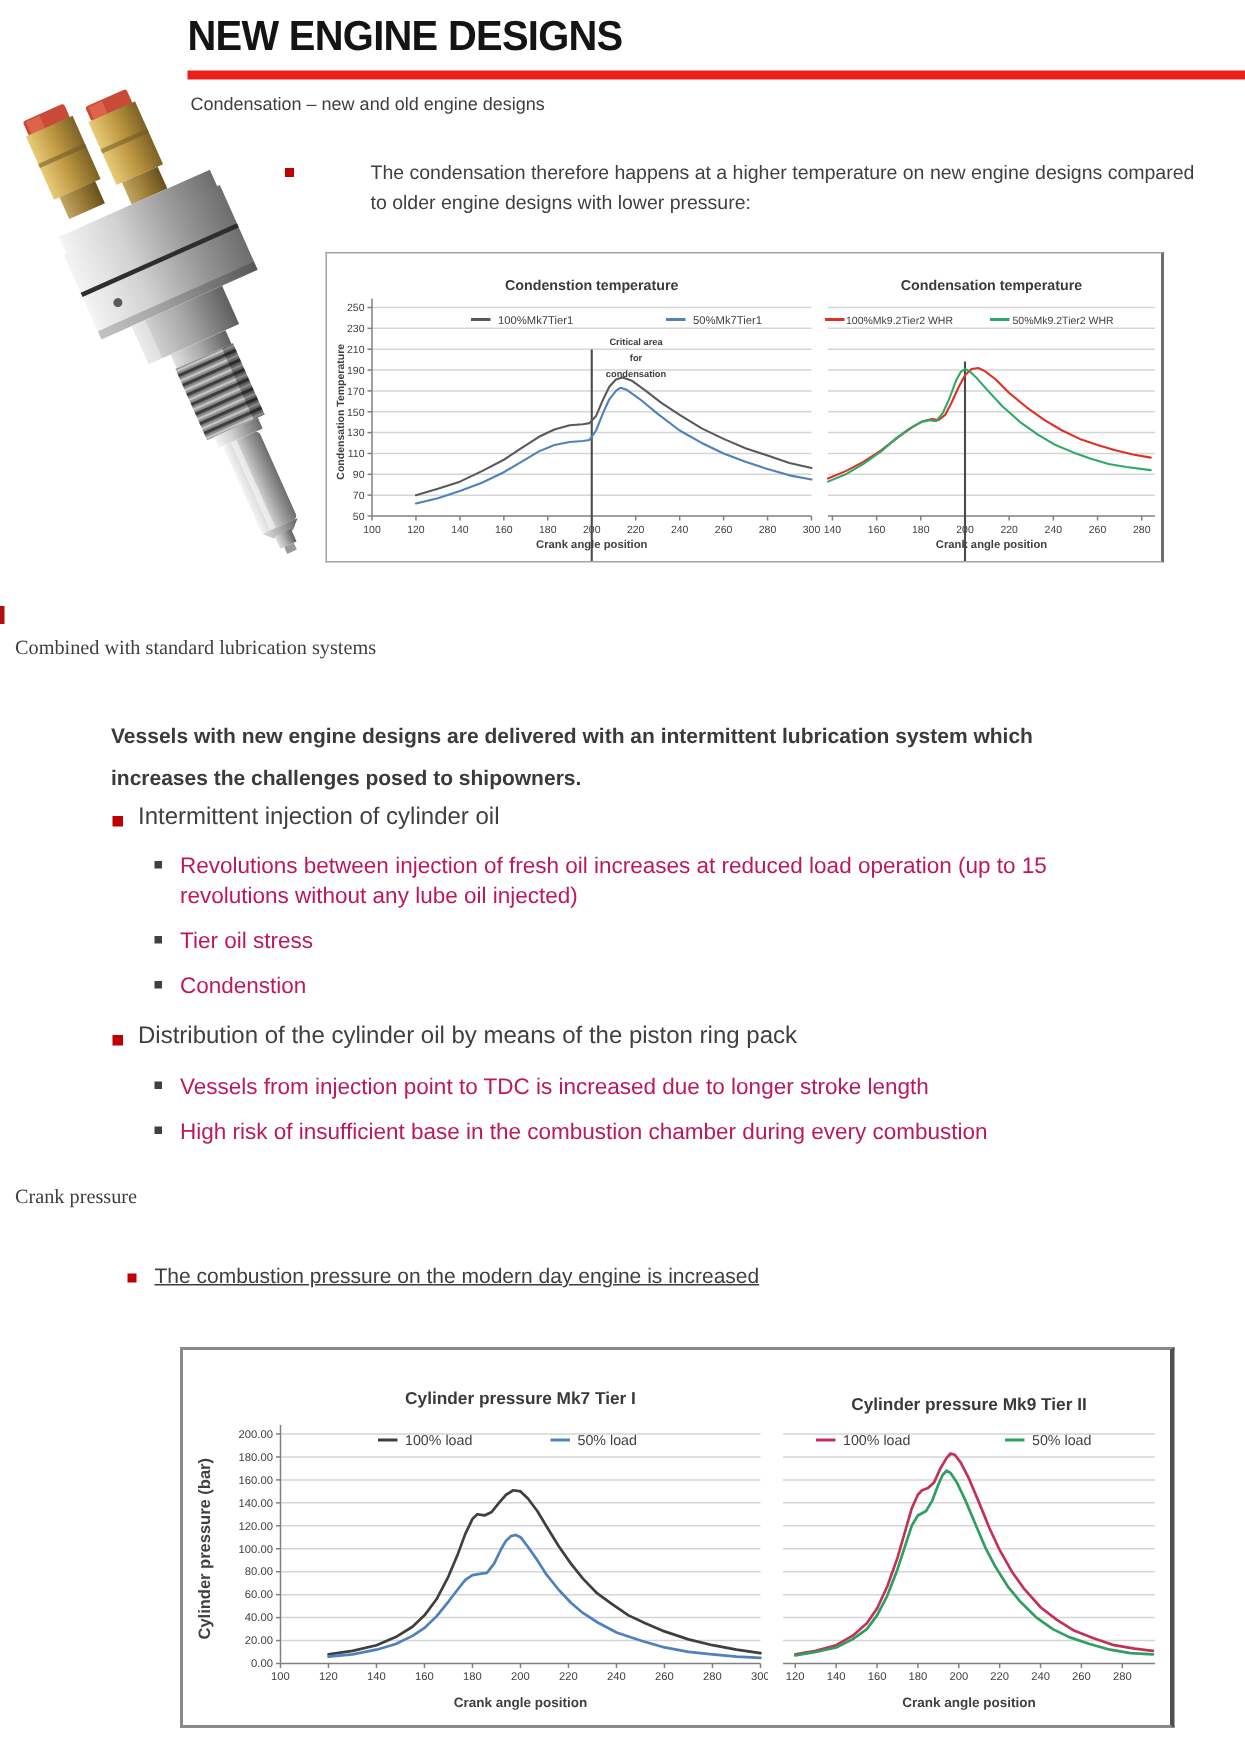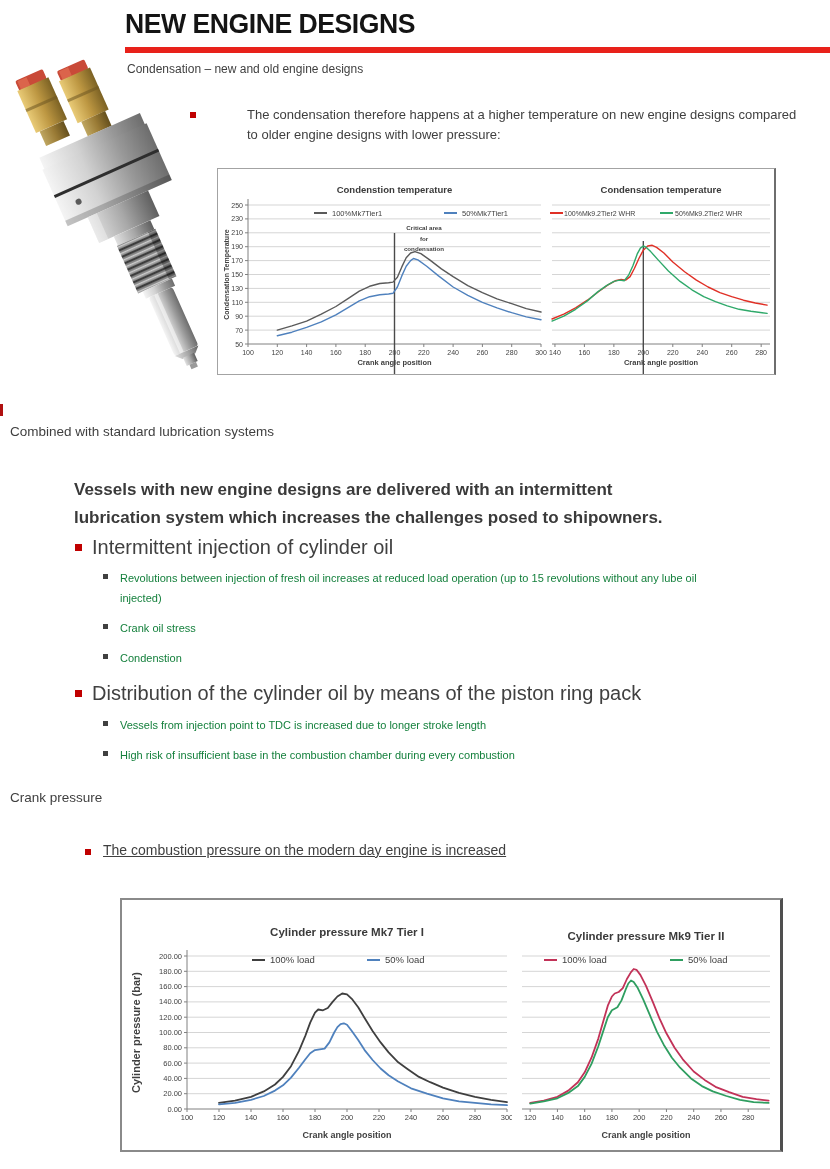--- a/index.html
+++ b/index.html
@@ -20,25 +20,25 @@
   .bullet-red{width:6px;height:6px;background:#c00000;}
   .bullet-red.big{width:7px;height:7px;}
   .bullet-dark{width:5px;height:5px;background:#404040;}
   
   .figure1{left:217px;top:168px;width:556px;height:205px;background:#fff;
     border:1px solid #a3a3a3;border-right:2px solid #6e6e6e;}
   .figure2{left:120px;top:898px;width:658px;height:250px;background:#fff;
     border:2px solid #8a8a8a;border-right:3px solid #4f4f4f;}
   .chart-svg{position:absolute;top:0;}
   
-  .side-label{left:10px;font-size:13.5px;color:#3f3f3f;}
-  .statement{left:74px;top:476px;width:615px;font-size:17px;font-weight:bold;
+  .side-label{left:10px;font-size:13.5px;color:#3f3f3f;font-family:Liberation Serif, serif;}
+  .statement{left:74px;top:476px;width:615px;font-size:14px;font-weight:bold;
     line-height:28px;color:#3a3a3a;}
-  .h-bullet-text{font-size:20px;color:#404040;}
-  .sub-text{font-size:11px;line-height:20px;color:#15803d;}
+  .h-bullet-text{font-size:16px;color:#404040;}
+  .sub-text{font-size:15px;line-height:20px;color:#be185d;}
   .p-bullet-text{font-size:14px;color:#3f3f3f;text-decoration:underline;}
   .edge-mark{left:0;top:404px;width:3px;height:12px;background:#b01010;}
   svg text{font-family:"Liberation Sans", sans-serif;}
 </style>
 </head>
 <body>
 
 <div class="abs page-title">NEW ENGINE DESIGNS</div>
 <div class="abs accent-bar"></div>
 <div class="abs subtitle">Condensation – new and old engine designs</div>
@@ -219,21 +219,21 @@
 <div class="abs side-label" style="top:424px">Combined with standard lubrication systems</div>
 <div class="abs statement">Vessels with new engine designs are delivered with an intermittent lubrication system which increases the challenges posed to shipowners.</div>
 
 <span class="abs bullet-red big" style="left:75px;top:544px"></span>
 <div class="abs h-bullet-text" style="left:92px;top:536px">Intermittent injection of cylinder oil</div>
 
 <span class="abs bullet-dark" style="left:103px;top:574px"></span>
 <div class="abs sub-text" style="left:120px;top:568px;width:585px">Revolutions between injection of fresh oil increases at reduced load operation (up to 15 revolutions without any lube oil injected)</div>
 
 <span class="abs bullet-dark" style="left:103px;top:624px"></span>
-<div class="abs sub-text" style="left:120px;top:618px">Crank oil stress</div>
+<div class="abs sub-text" style="left:120px;top:618px">Tier oil stress</div>
 
 <span class="abs bullet-dark" style="left:103px;top:654px"></span>
 <div class="abs sub-text" style="left:120px;top:648px">Condenstion</div>
 
 <span class="abs bullet-red big" style="left:75px;top:690px"></span>
 <div class="abs h-bullet-text" style="left:92px;top:682px">Distribution of the cylinder oil by means of the piston ring pack</div>
 
 <span class="abs bullet-dark" style="left:103px;top:721px"></span>
 <div class="abs sub-text" style="left:120px;top:715px;width:640px">Vessels from injection point to TDC is increased due to longer stroke length</div>
 

